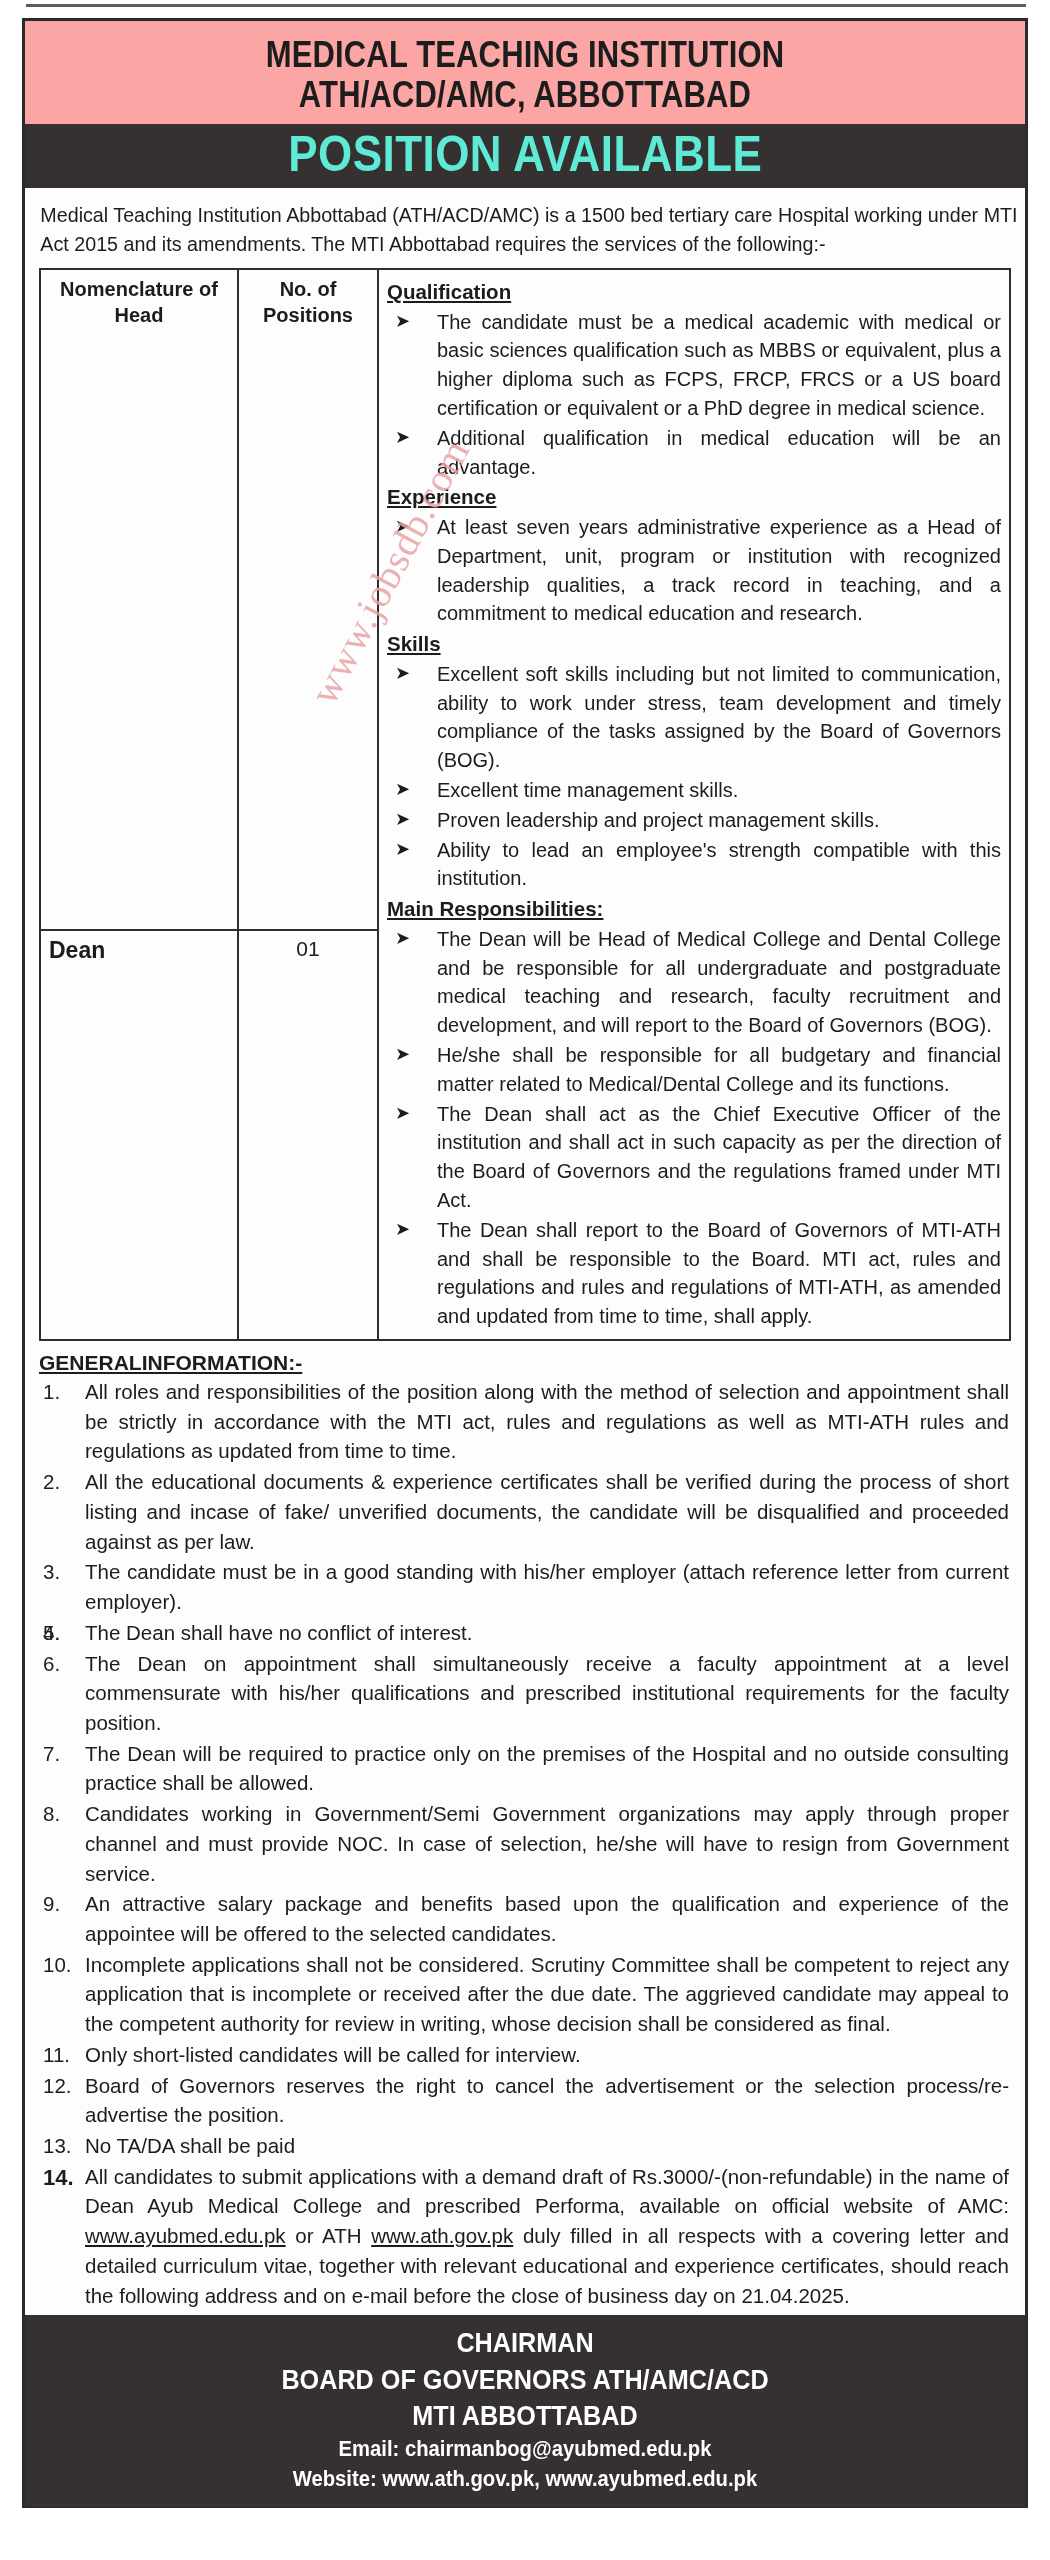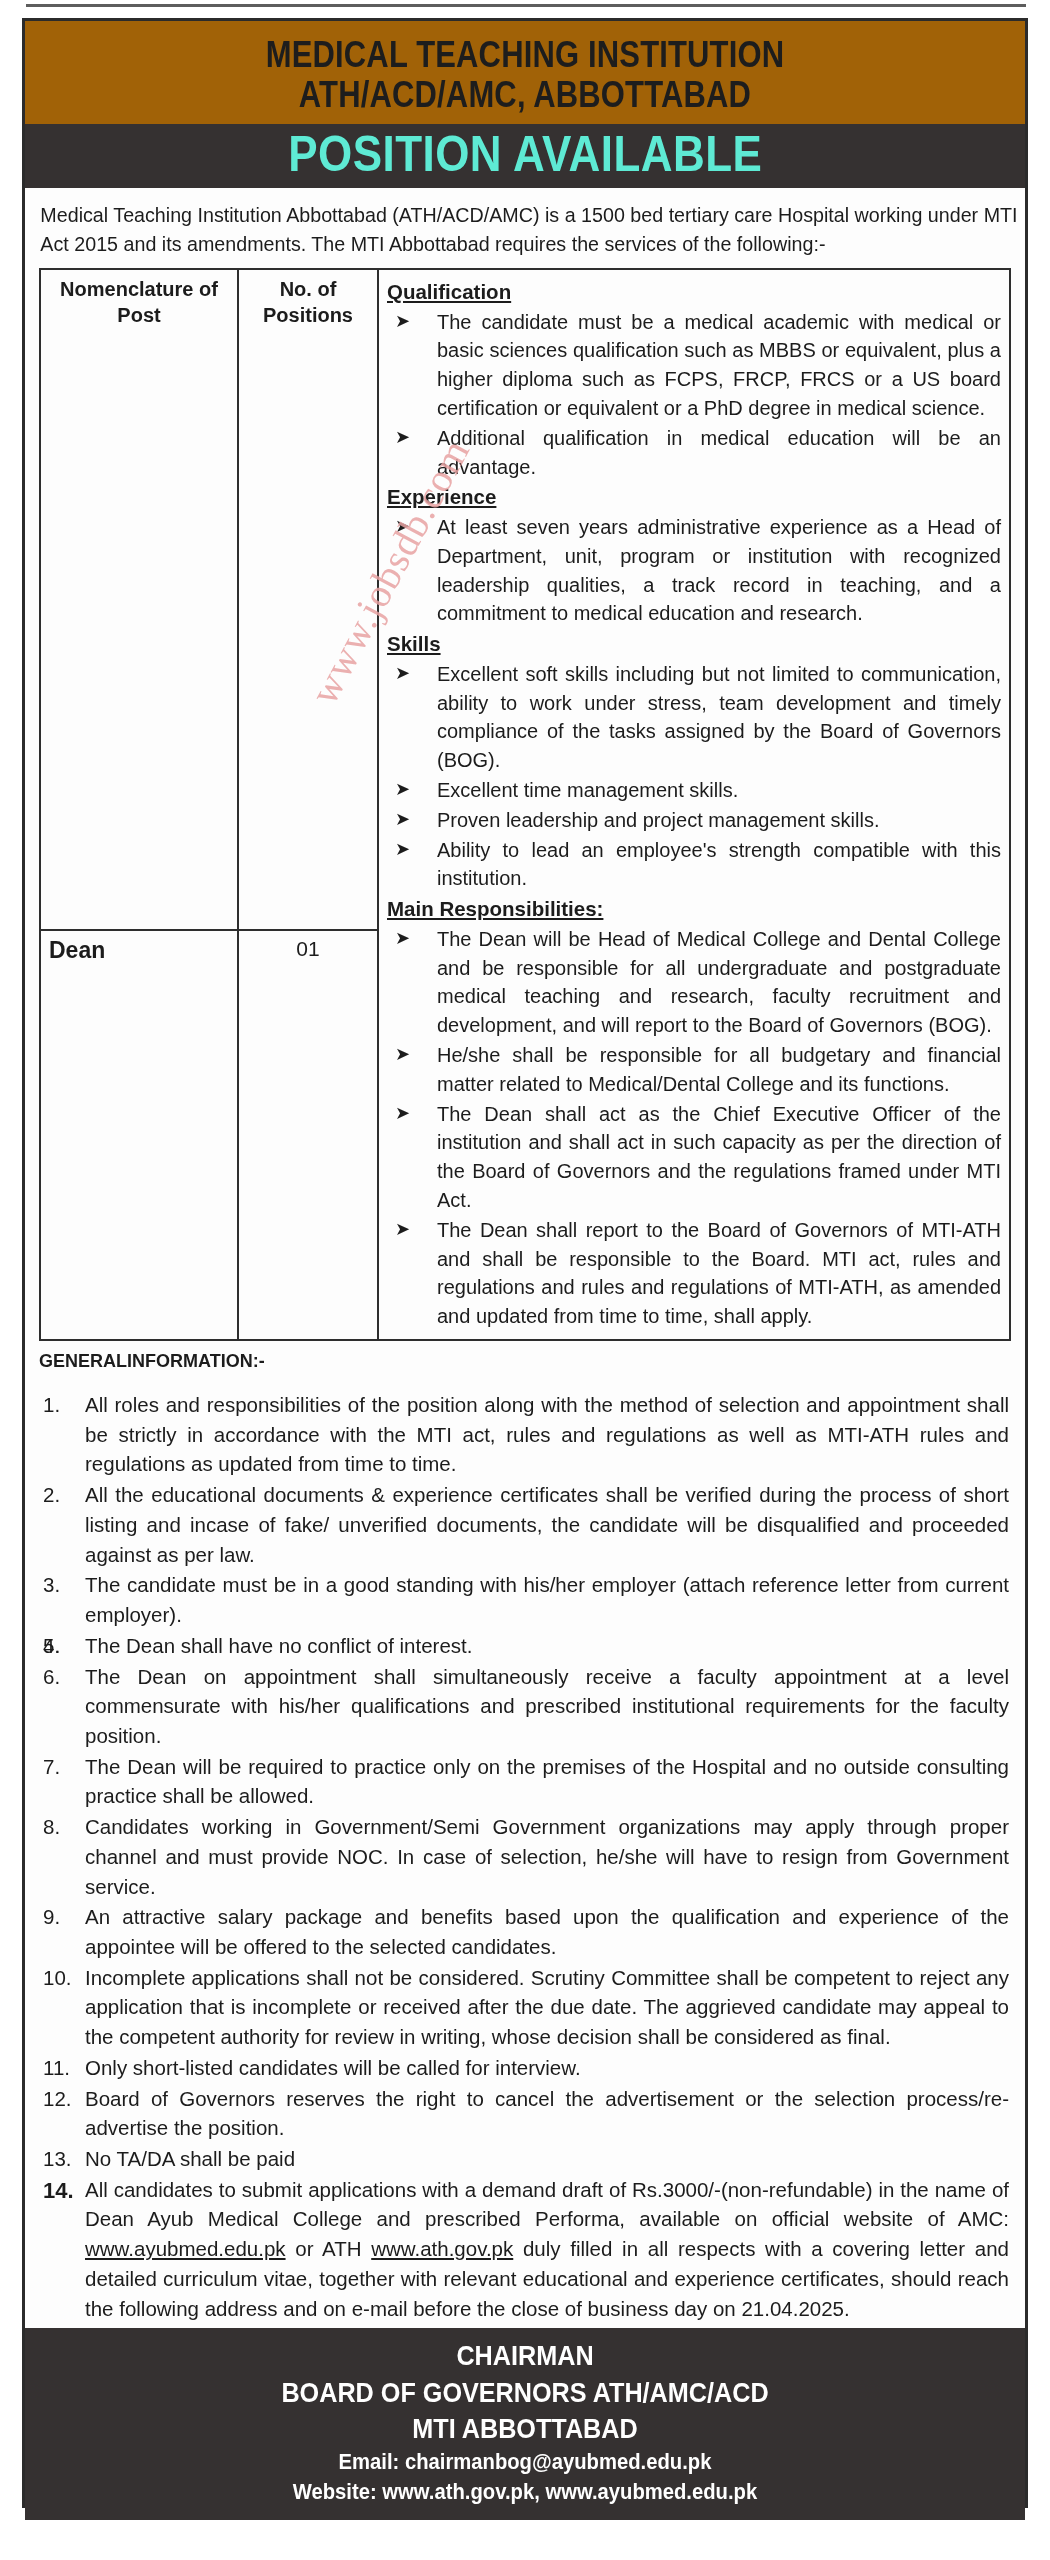--- a/index.html
+++ b/index.html
@@ -29,21 +29,21 @@
     border: 3px solid #2b2b2b;
     background: #fdfdfd;
     display: flex;
     flex-direction: column;
   }
 
   
   .header-block {
     text-align: center;
     padding: 14px 10px 8px 10px;
-    background: #a16207;
+    background: #fca5a5;
   }
   .org-line {
     font-weight: bold;
     font-size: 36px;
     line-height: 1.12;
     letter-spacing: 0.2px;
     color: #1d1d1d;
     transform: scaleX(0.86);
     transform-origin: center;
     white-space: nowrap;
@@ -141,23 +141,24 @@
     font-size: 18px;
     line-height: 1.5;
   }
 
   
   .general-wrap {
     padding: 10px 16px 4px 14px;
     flex: 1 1 auto;
   }
   .general-title {
-    font-size: 18px;
-    font-weight: bold;
-    margin-bottom: 18px;
+    font-size: 21px;
+    font-weight: bold;
+    text-decoration: underline;
+    margin-bottom: 2px;
   }
   ol.num-list {
     list-style: none;
     margin: 0;
     padding: 0;
     counter-reset: gi;
   }
   ol.num-list > li {
     position: relative;
     padding-left: 46px;
@@ -241,21 +242,21 @@
     <div class="banner">
       <span class="banner-text">POSITION AVAILABLE</span>
     </div>
 
     <div class="intro">Medical Teaching Institution Abbottabad (ATH/ACD/AMC) is a 1500 bed tertiary care Hospital working under MTI Act 2015 and its amendments. The MTI Abbottabad requires the services of the following:-</div>
 
     <div class="post-table-wrap">
       <table class="post-table">
         <tbody>
             <tr>
-          <th class="hdr col-nom">Nomenclature of Post</th>
+          <th class="hdr col-nom">Nomenclature of Head</th>
           <th class="hdr col-pos">No. of Positions</th>
           <td rowspan="2" class="details">
 
             <div>
               <div class="sec-head">Qualification</div>
               <ul class="arrow-list">
                 <li><span class="arrow-glyph">➤</span><span>The candidate must be a medical academic with medical or basic sciences qualification such as MBBS or equivalent, plus a higher diploma such as FCPS, FRCP, FRCS or a US board certification or equivalent or a PhD degree in medical science.</span></li>
                 <li><span class="arrow-glyph">➤</span><span>Additional qualification in medical education will be an advantage.</span></li>
               </ul>
             </div>

